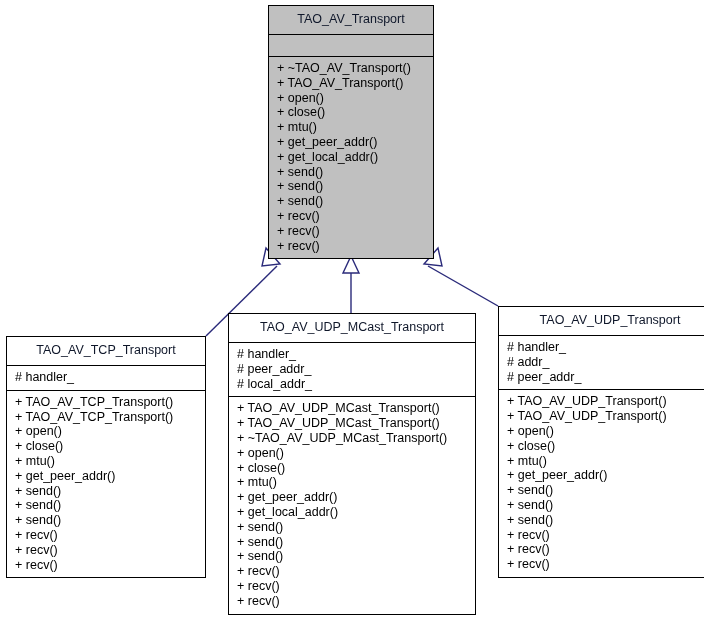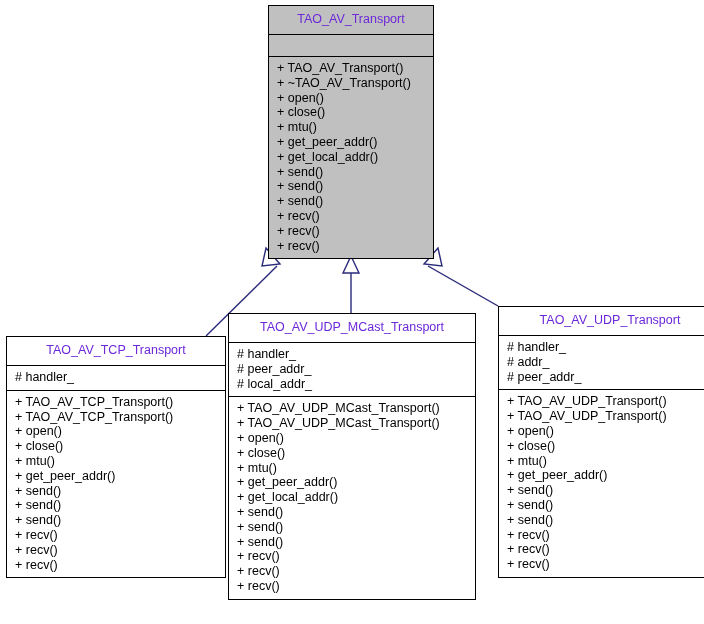--- a/index.html
+++ b/index.html
@@ -42,21 +42,21 @@
   .uml-class.is-root {
     background: #c0c0c0;
   }
 
   .class-title {
     box-sizing: border-box;
     text-align: center;
     font-size: 12.5px;
     line-height: 15px;
     padding: 6px 8px 7px 8px;
-    color: #6d28d9;
+    color: #0f172a;
     white-space: nowrap;
   }
 
   .compartment {
     box-sizing: border-box;
     border-top: 1px solid #000000;
     padding: 4px 6px 5px 6px;
   }
   .compartment.empty {
     min-height: 22px;
@@ -66,21 +66,21 @@
   .member {
     font-size: 12.5px;
     line-height: 14.8px;
     color: #000000;
     white-space: nowrap;
     padding-left: 2px;
   }
 
   
   #class-tao-av-transport      { left: 268px; top: 5px;   width: 166px; }
-  #class-tao-av-tcp-transport  { left: 6px;   top: 336px; width: 220px; }
+  #class-tao-av-tcp-transport  { left: 6px;   top: 336px; width: 200px; }
   #class-tao-av-udp-mcast-transport { left: 228px; top: 313px; width: 248px; }
   #class-tao-av-udp-transport  { left: 498px; top: 306px; width: 224px; }
 </style>
 </head>
 <body>
 
 <div id="diagram">
 
   <svg id="edge-layer" width="704" height="624" viewBox="0 0 704 624" xmlns="http://www.w3.org/2000/svg">
 
@@ -97,22 +97,22 @@
     <g>
       <line x1="498" y1="306" x2="428" y2="266" stroke="#2a2a7a" stroke-width="1.4"></line>
       <polygon points="438,248 424,264 442,266" fill="#ffffff" stroke="#2a2a7a" stroke-width="1.4"></polygon>
     </g>
   </svg>
 
   <div class="uml-class is-root" id="class-tao-av-transport">
     <div class="class-title">TAO_AV_Transport</div>
     <div class="compartment empty"></div>
     <div class="compartment">
+        <div class="member">+ ~TAO_AV_Transport()</div>
         <div class="member">+ TAO_AV_Transport()</div>
-        <div class="member">+ ~TAO_AV_Transport()</div>
         <div class="member">+ open()</div>
         <div class="member">+ close()</div>
         <div class="member">+ mtu()</div>
         <div class="member">+ get_peer_addr()</div>
         <div class="member">+ get_local_addr()</div>
         <div class="member">+ send()</div>
         <div class="member">+ send()</div>
         <div class="member">+ send()</div>
         <div class="member">+ recv()</div>
         <div class="member">+ recv()</div>
@@ -144,20 +144,21 @@
   <div class="uml-class" id="class-tao-av-udp-mcast-transport">
     <div class="class-title">TAO_AV_UDP_MCast_Transport</div>
     <div class="compartment">
         <div class="member"># handler_</div>
         <div class="member"># peer_addr_</div>
         <div class="member"># local_addr_</div>
       </div>
     <div class="compartment">
         <div class="member">+ TAO_AV_UDP_MCast_Transport()</div>
         <div class="member">+ TAO_AV_UDP_MCast_Transport()</div>
+        <div class="member">+ ~TAO_AV_UDP_MCast_Transport()</div>
         <div class="member">+ open()</div>
         <div class="member">+ close()</div>
         <div class="member">+ mtu()</div>
         <div class="member">+ get_peer_addr()</div>
         <div class="member">+ get_local_addr()</div>
         <div class="member">+ send()</div>
         <div class="member">+ send()</div>
         <div class="member">+ send()</div>
         <div class="member">+ recv()</div>
         <div class="member">+ recv()</div>

